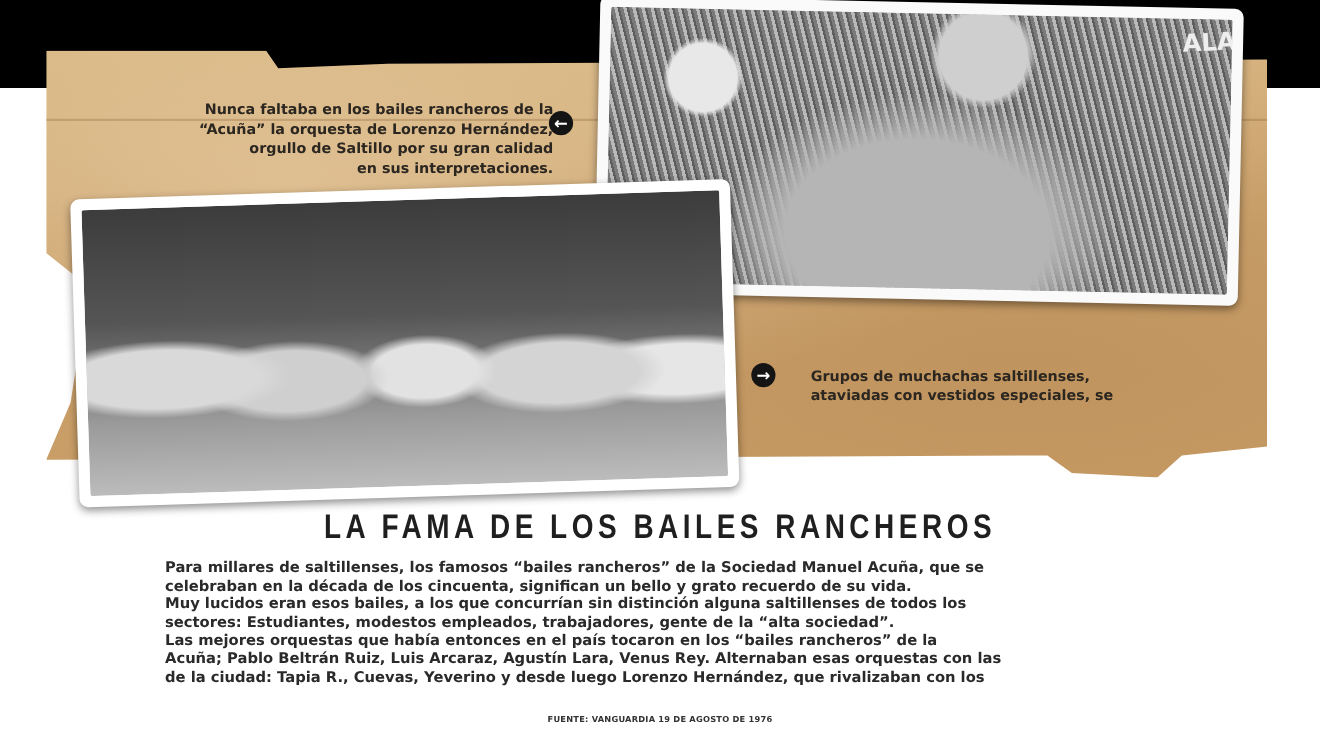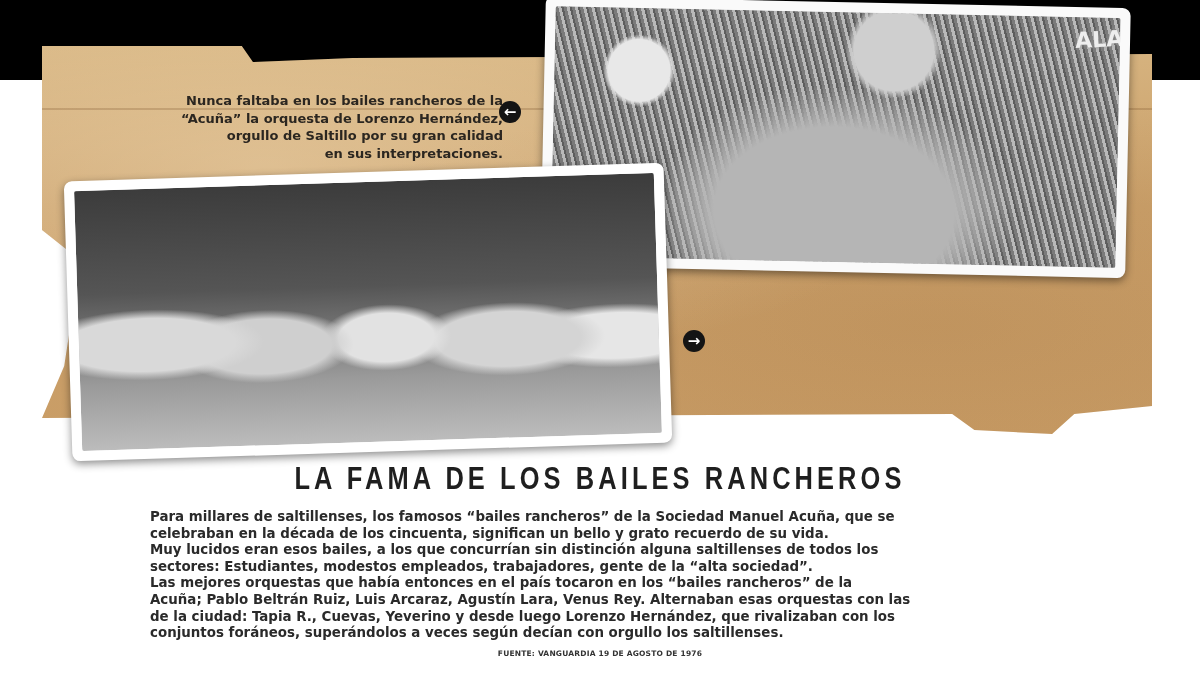--- a/index.html
+++ b/index.html
@@ -111,28 +111,29 @@
 <div class="caption caption-1">
   <div>Nunca faltaba en los bailes rancheros de la</div>
   <div>“Acuña” la orquesta de Lorenzo Hernández,</div>
   <div>orgullo de Saltillo por su gran calidad</div>
   <div>en sus interpretaciones.</div>
 </div>
 <div class="arrow arrow-left">←</div>
 
 <div class="arrow arrow-right">→</div>
 <div class="caption caption-2">
+  <div>Grupos de muchachas saltillenses,</div>
+  <div>ataviadas con vestidos especiales, se</div>
 </div>
 
 <h1 class="title">LA FAMA DE LOS BAILES RANCHEROS</h1>
 
 <div class="body-text">
   <p>Para millares de saltillenses, los famosos “bailes rancheros” de la Sociedad Manuel Acuña, que se</p>
   <p>celebraban en la década de los cincuenta, significan un bello y grato recuerdo de su vida.</p>
   <p>Muy lucidos eran esos bailes, a los que concurrían sin distinción alguna saltillenses de todos los</p>
   <p>sectores: Estudiantes, modestos empleados, trabajadores, gente de la “alta sociedad”.</p>
   <p>Las mejores orquestas que había entonces en el país tocaron en los “bailes rancheros” de la</p>
   <p>Acuña; Pablo Beltrán Ruiz, Luis Arcaraz, Agustín Lara, Venus Rey.  Alternaban esas orquestas con las</p>
   <p>de la ciudad: Tapia R., Cuevas, Yeverino y desde luego Lorenzo Hernández, que rivalizaban con los</p>
-  <p>conjuntos foráneos, superándolos a veces según decían con orgullo los saltillenses.</p>
 </div>
 
 <p class="source">FUENTE: VANGUARDIA 19 DE AGOSTO DE 1976</p>
 
 </body></html>

